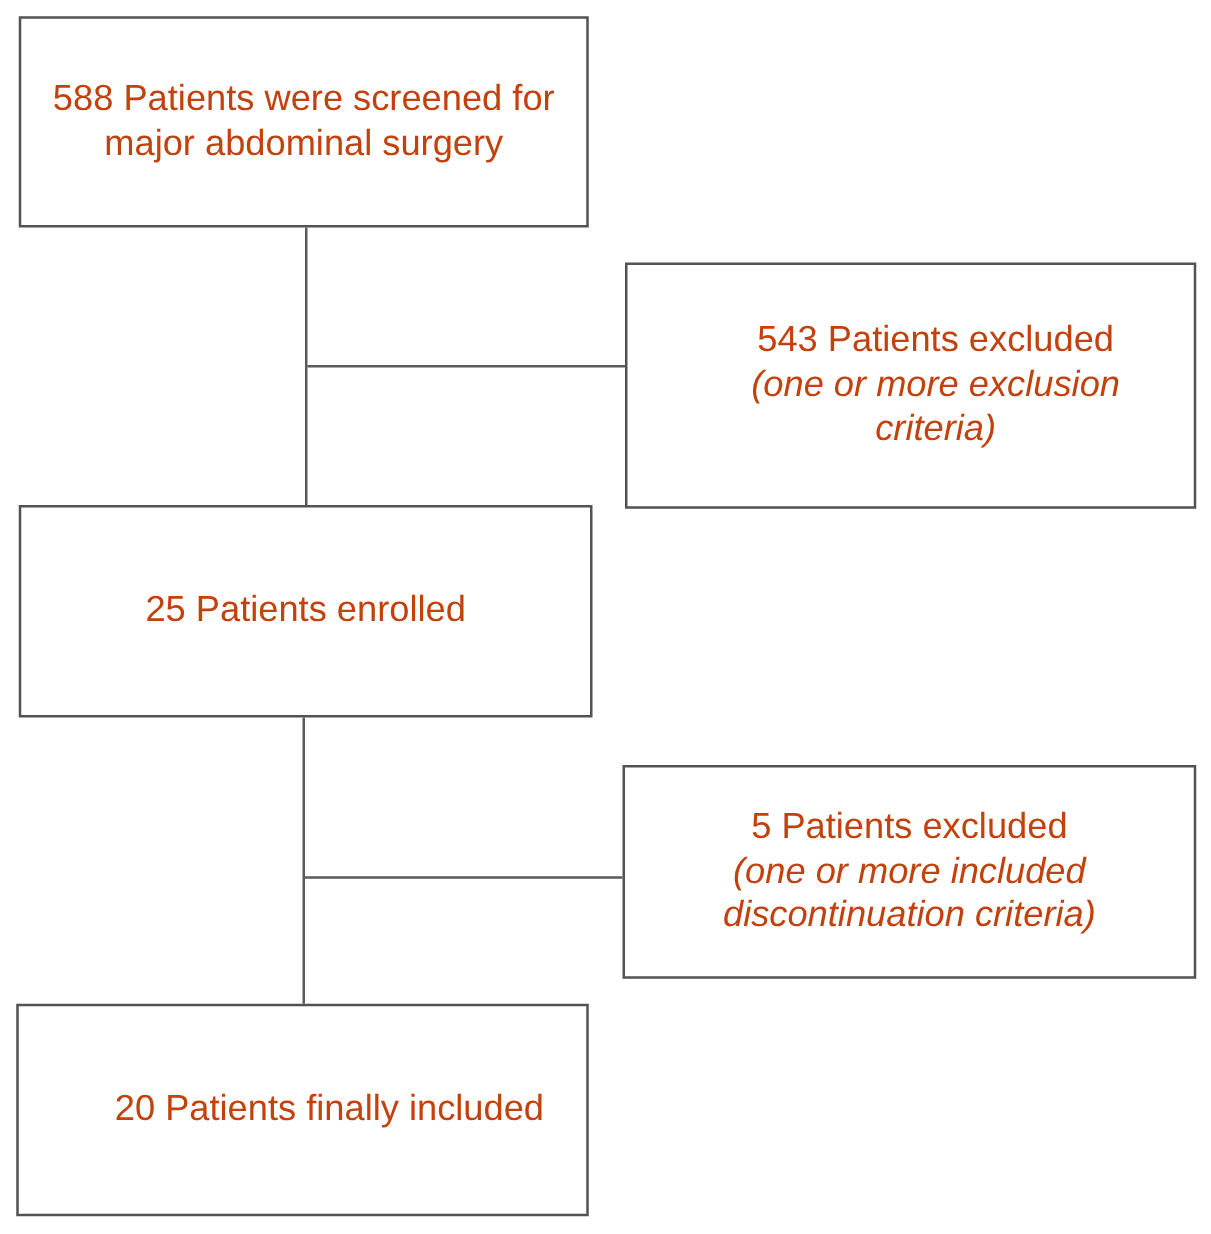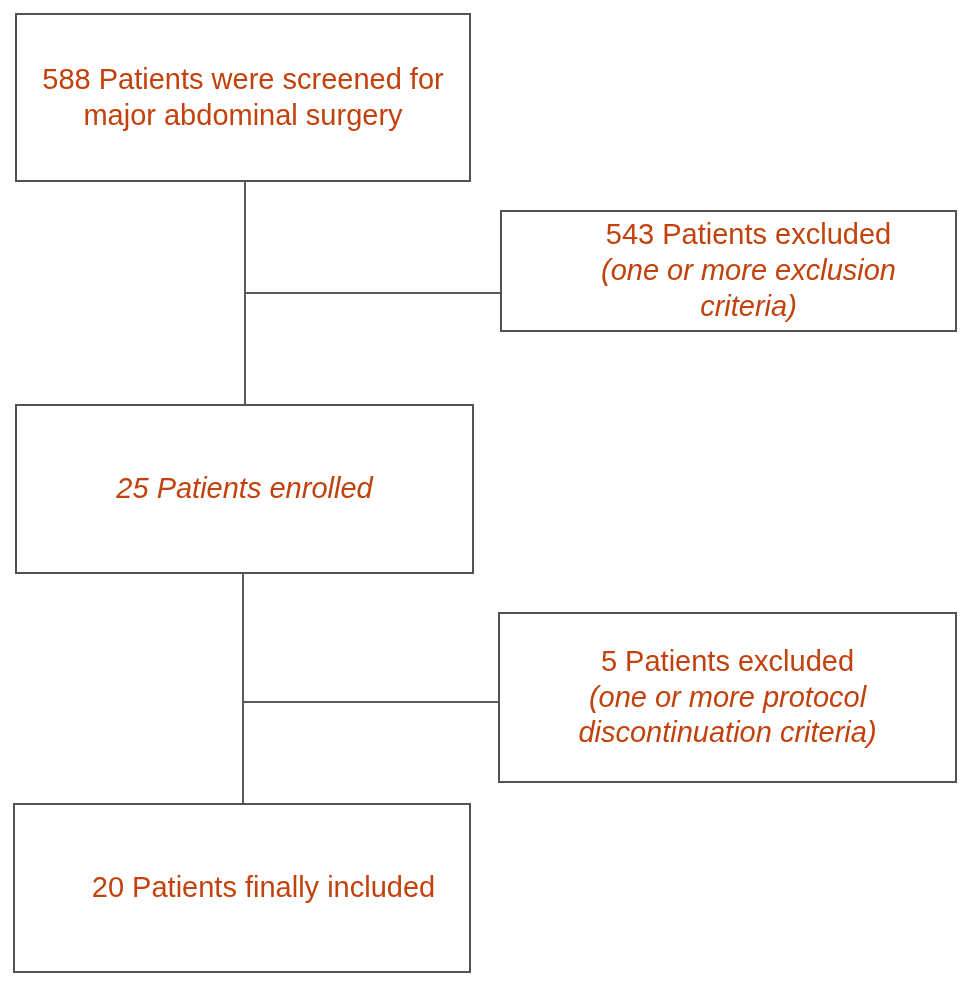--- a/index.html
+++ b/index.html
@@ -40,22 +40,22 @@
   }
   .node-note {
     display: block;
     font-style: italic;
     margin: 0 auto;
   }
   .node-note:empty { display: none; }
 
   
   .node-screened  { left: 15px;  top: 13px;  width: 456px; height: 169px; }
-  .node-excluded1 { left: 500px; top: 210px; width: 457px; height: 122px; padding-left: 40px; }
-  .node-enrolled  { left: 15px;  top: 404px; width: 459px; height: 170px; font-style: italic; }
+  .node-excluded1 { left: 500px; top: 210px; width: 457px; height: 197px; padding-left: 40px; }
+  .node-enrolled  { left: 15px;  top: 404px; width: 459px; height: 170px; }
   .node-excluded2 { left: 498px; top: 612px; width: 459px; height: 171px; }
   .node-included  { left: 13px;  top: 803px; width: 458px; height: 170px; padding-left: 43px; }
 
   .node-excluded1 .node-note { max-width: 352px; }
   .node-excluded2 .node-note { max-width: 404px; }
 
   .connector {
     position: absolute;
     background: #5a5a5c;
   }
@@ -86,21 +86,21 @@
   <div class="node node-enrolled">
     <div class="node-inner">
       <span class="node-label">25 Patients enrolled</span>
 
     </div>
   </div>
 
   <div class="node node-excluded2">
     <div class="node-inner">
       <span class="node-label">5 Patients excluded</span>
-      <span class="node-note">(one or more protocol discontinuation criteria)</span>
+      <span class="node-note">(one or more included discontinuation criteria)</span>
     </div>
   </div>
 
   <div class="node node-included">
     <div class="node-inner">
       <span class="node-label">20 Patients finally included</span>
 
     </div>
   </div>
 

